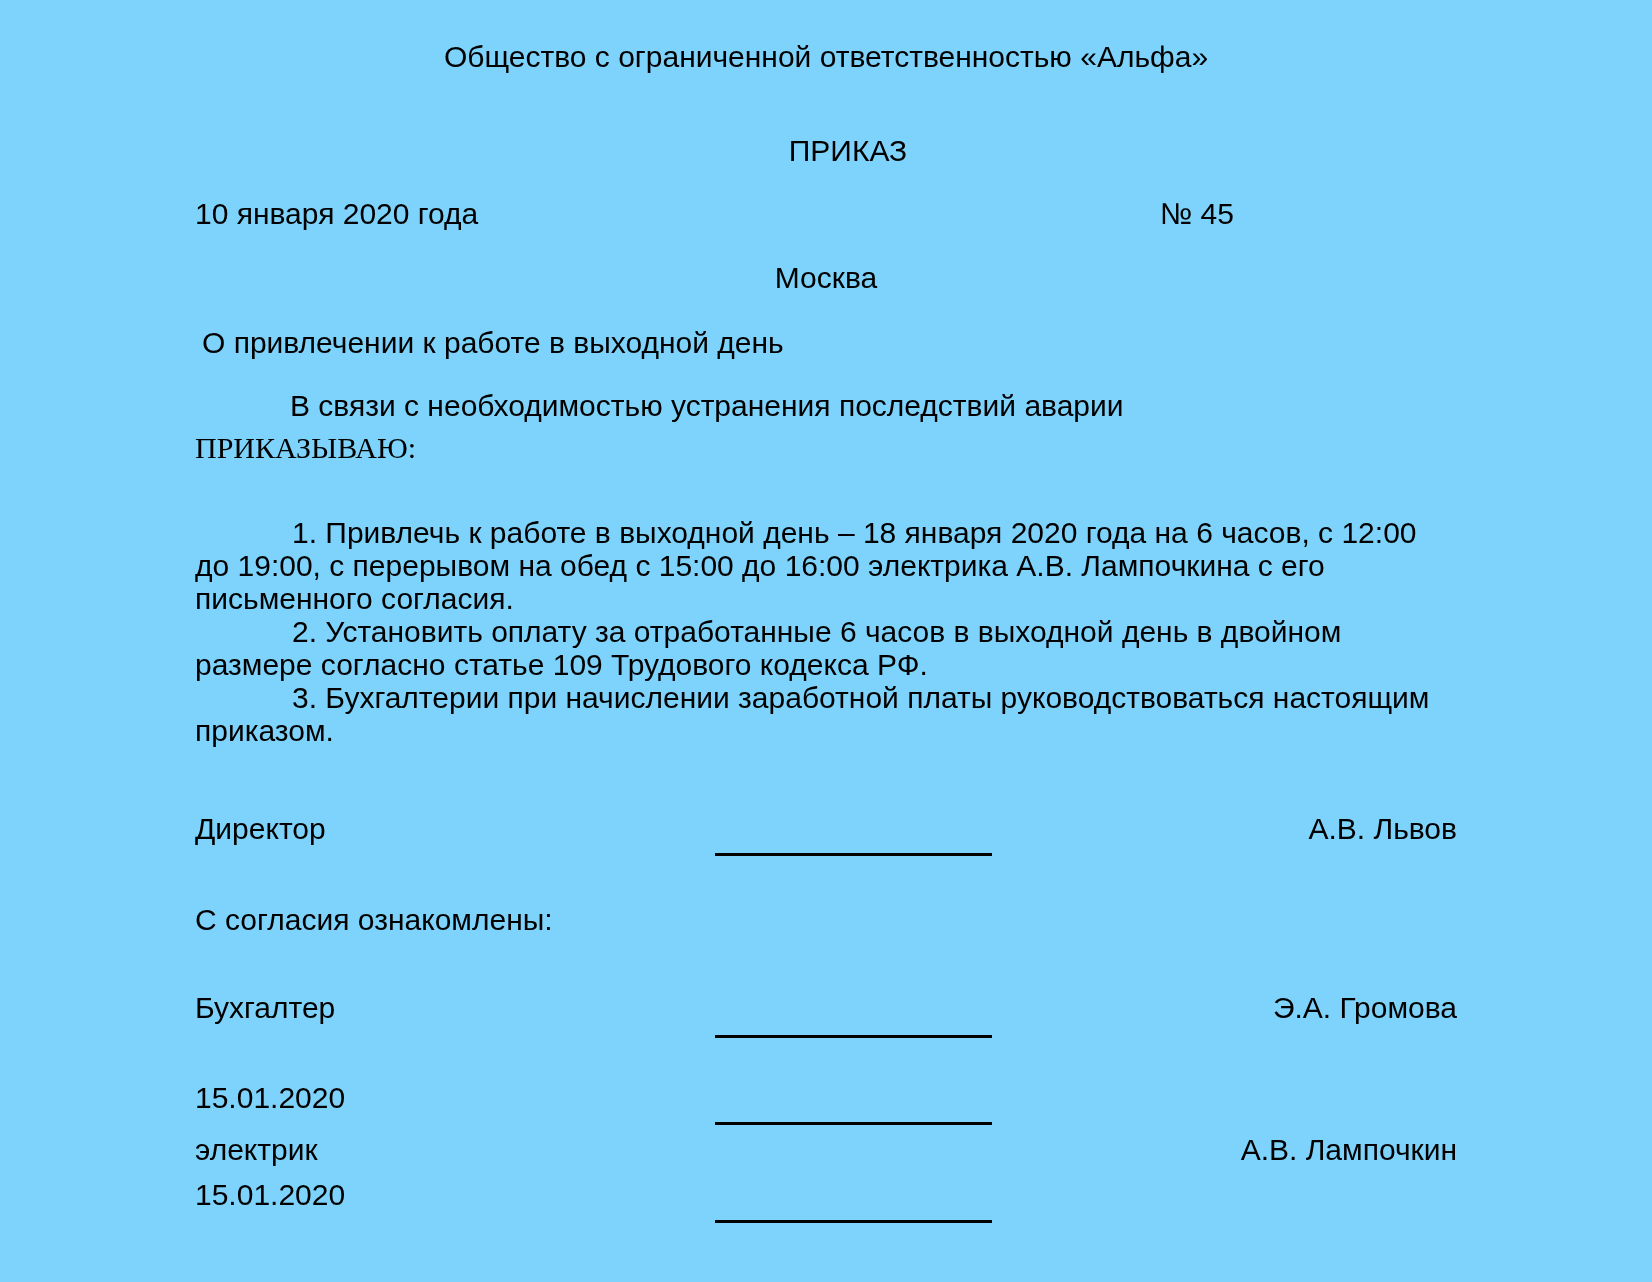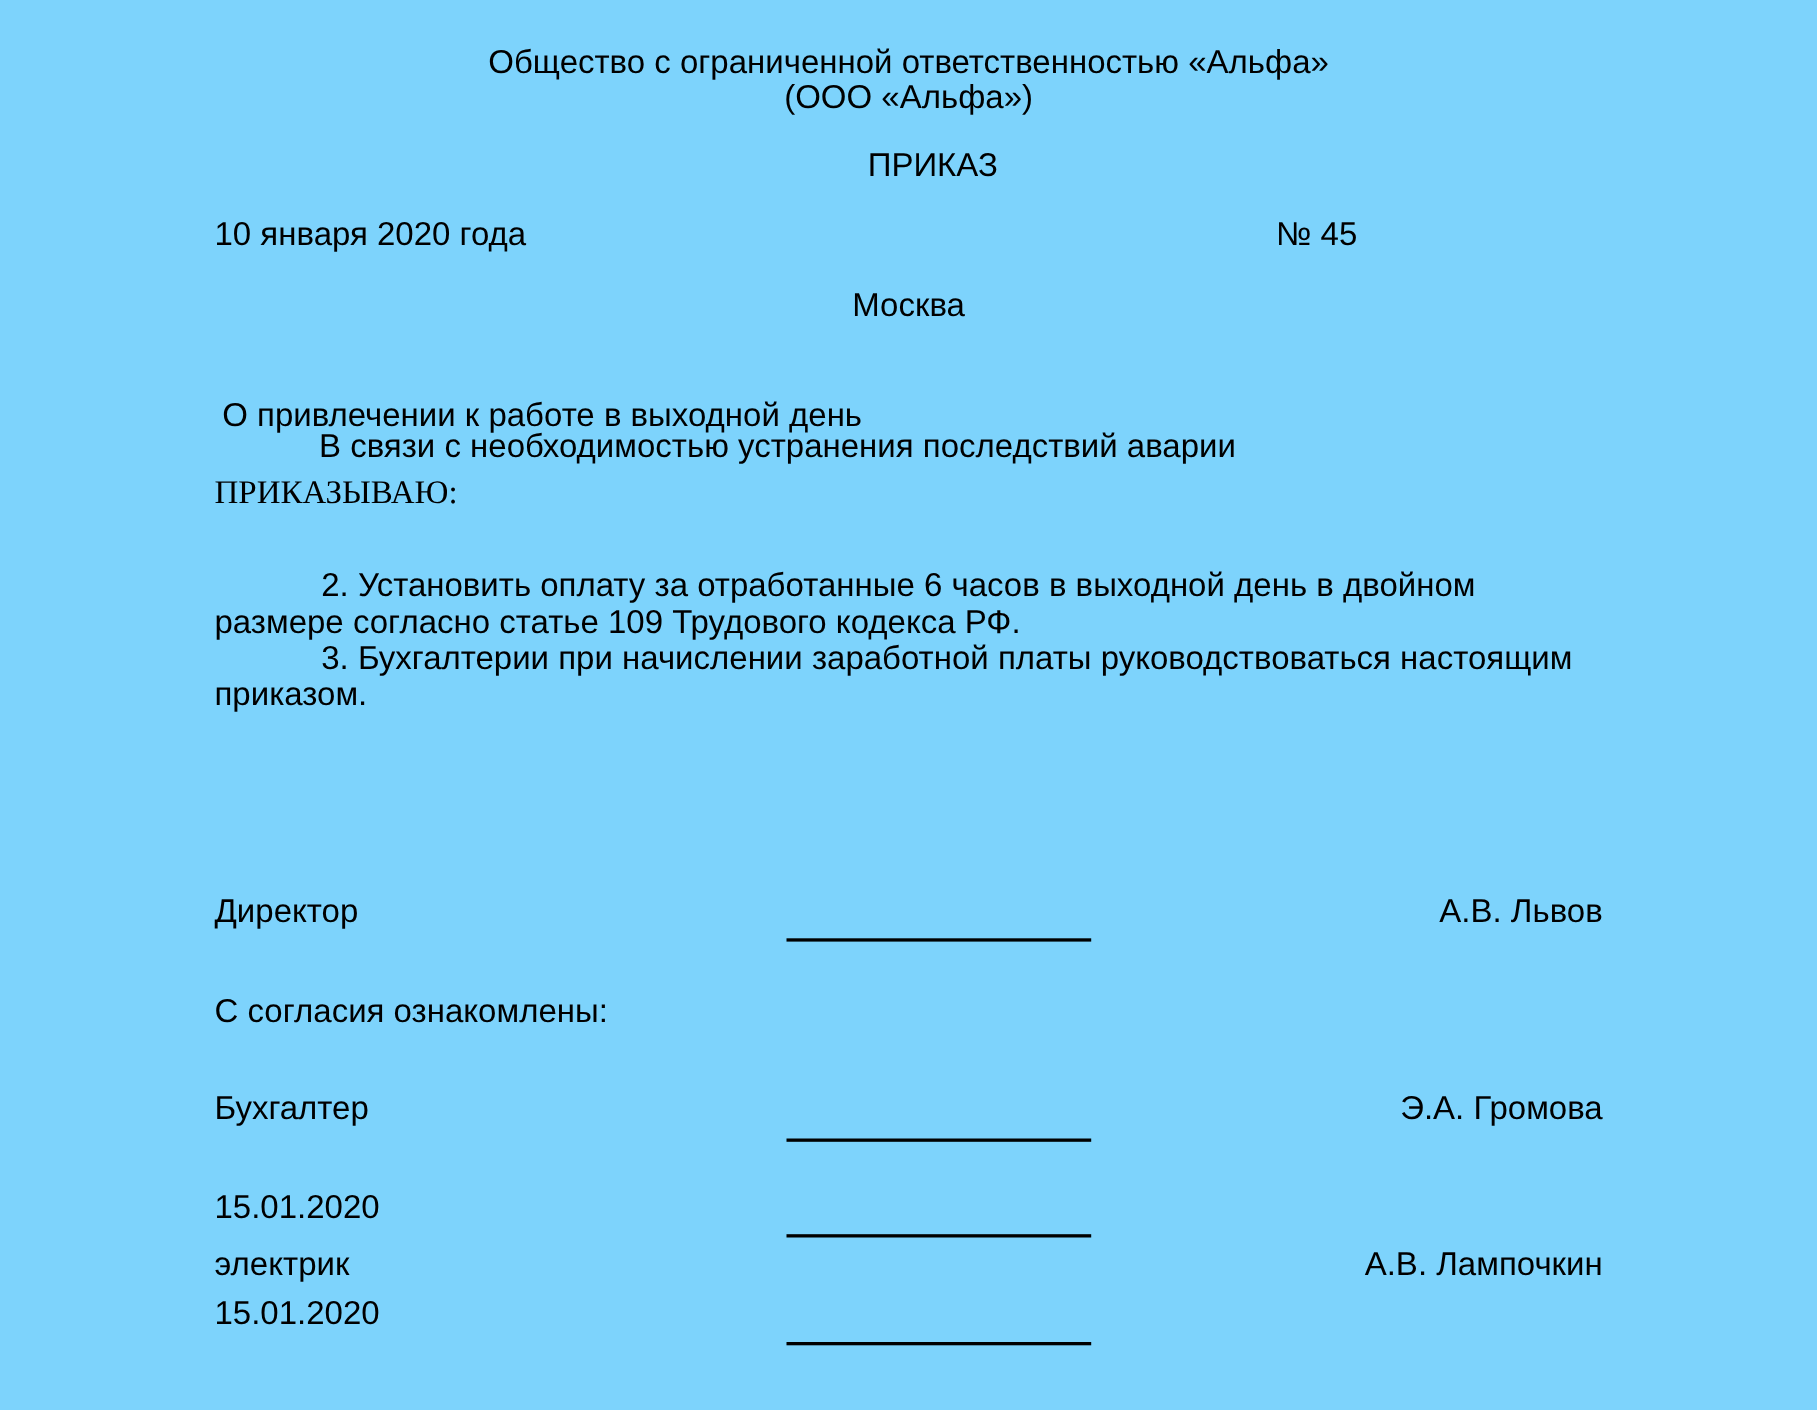--- a/index.html
+++ b/index.html
@@ -33,21 +33,21 @@
   }
   .doc-number {
     position: absolute;
     left: 965px;
     top: 0;
     white-space: nowrap;
   }
 
   .city-line { top: 261px; }
 
-  .subject-line { top: 326px; left: 202px; right: 195px; margin-top: 35px; }
+  .subject-line { top: 326px; left: 202px; right: 195px; }
   .preamble-line { top: 389px; left: 290px; right: 195px; }
   .order-keyword { top: 431px; left: 195px; font-family: Liberation Serif, serif; }
 
   .order-body {
     top: 516px;
     left: 195px;
     width: 1262px;
     text-align: left;
   }
   .order-body p {
@@ -83,38 +83,38 @@
   .sig-line-3 { top: 1122px; }
   .sig-line-4 { top: 1220px; }
 </style>
 </head>
 <body>
 
 <div class="page">
 
   <div class="abs center company-line1">Общество с ограниченной ответственностью «Альфа»</div>
 
-  <div class="abs center company-line2">(ООО «Альфа»)</div>
 
   <div class="abs center doc-title">ПРИКАЗ</div>
 
   <div class="abs date-row">
     <span>10 января 2020 года</span>
     <span class="doc-number">№ 45</span>
   </div>
 
   <div class="abs center city-line">Москва</div>
 
   <div class="abs subject-line">О привлечении к работе в выходной день</div>
 
   <div class="abs preamble-line">В связи с необходимостью устранения последствий аварии</div>
 
   <div class="abs order-keyword">ПРИКАЗЫВАЮ:</div>
 
   <div class="abs order-body">
+    <p>1. Привлечь к работе в выходной день – 18 января 2020 года на 6 часов, с 12:00 до 19:00, с перерывом на обед с 15:00 до 16:00 электрика А.В. Лампочкина с его письменного согласия.</p>
     <p>2. Установить оплату за отработанные 6 часов в выходной день в двойном размере согласно статье 109 Трудового кодекса РФ.</p>
     <p>3. Бухгалтерии при начислении заработной платы руководствоваться настоящим приказом.</p>
   </div>
 
   <div class="abs sig-row director-row">
     <span>Директор</span>
     <span>А.В. Львов</span>
   </div>
 
   <div class="sig-line sig-line-1"></div>

